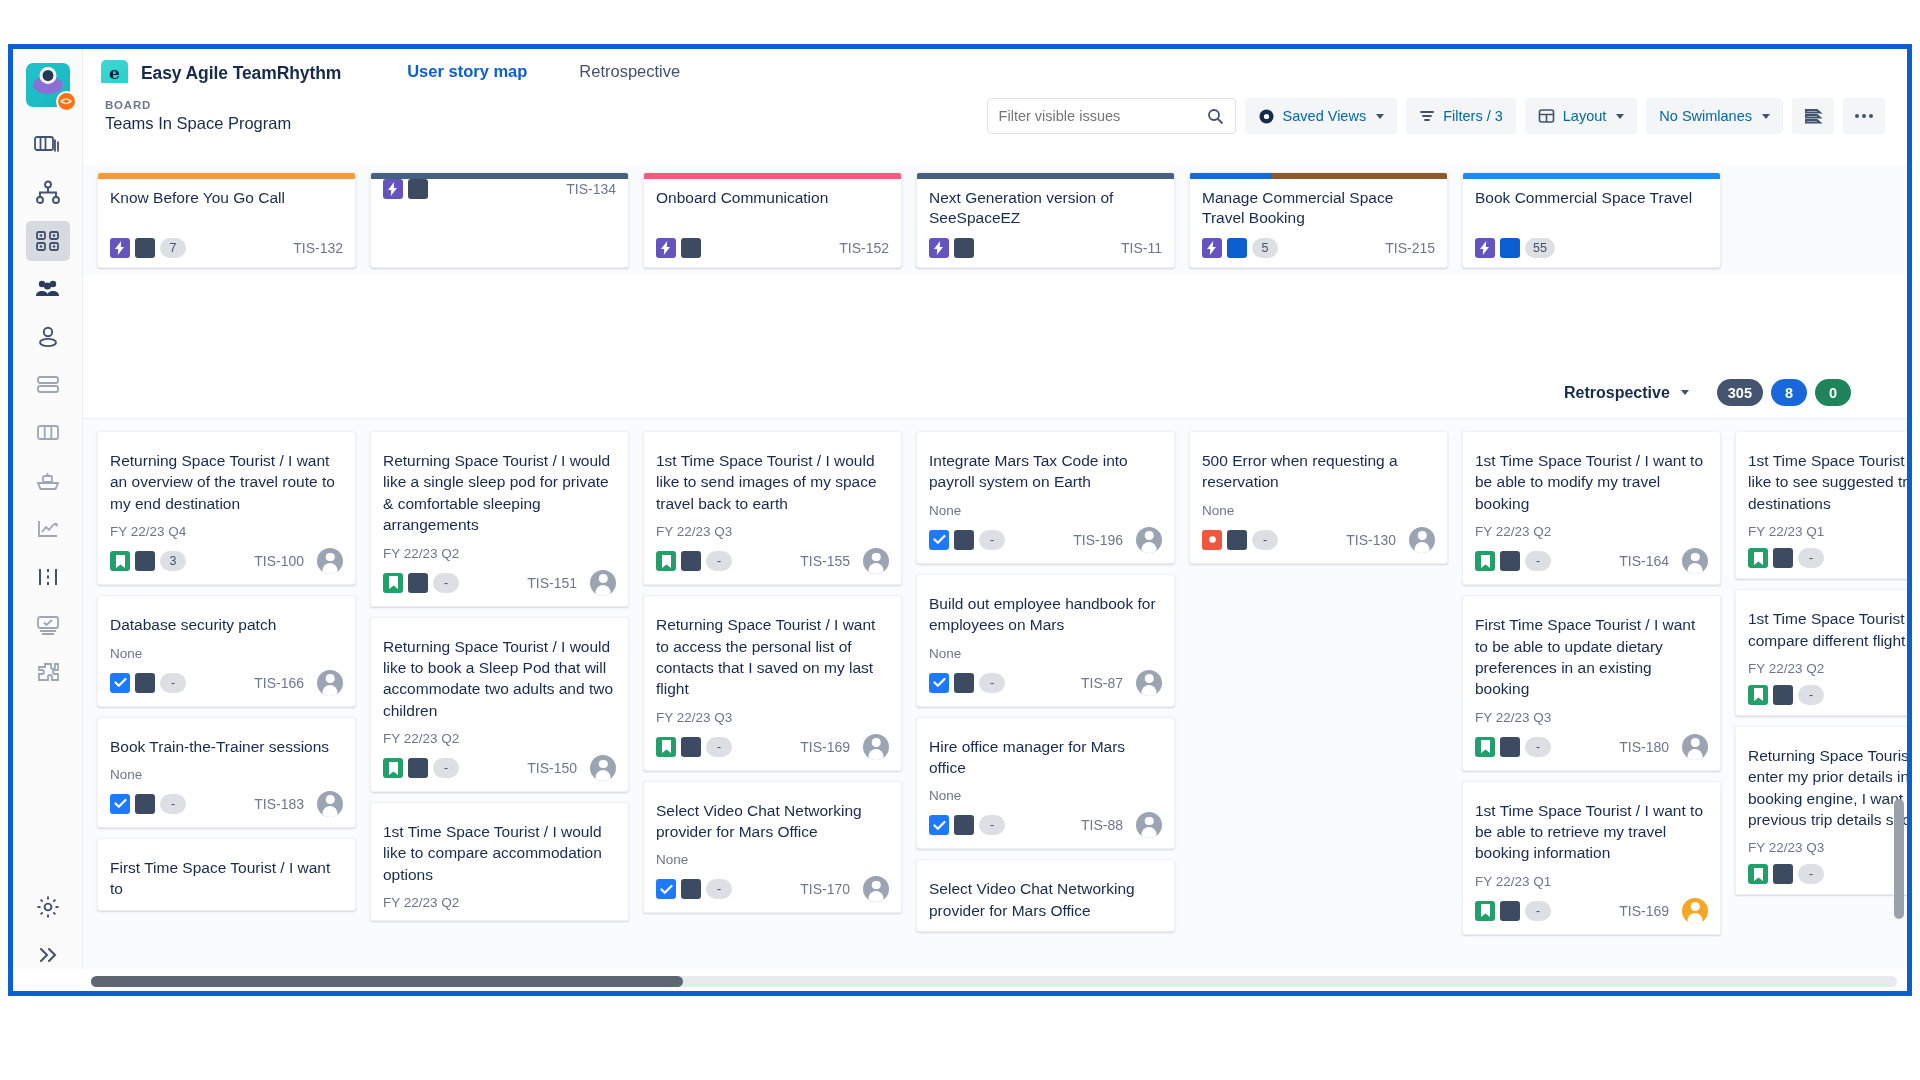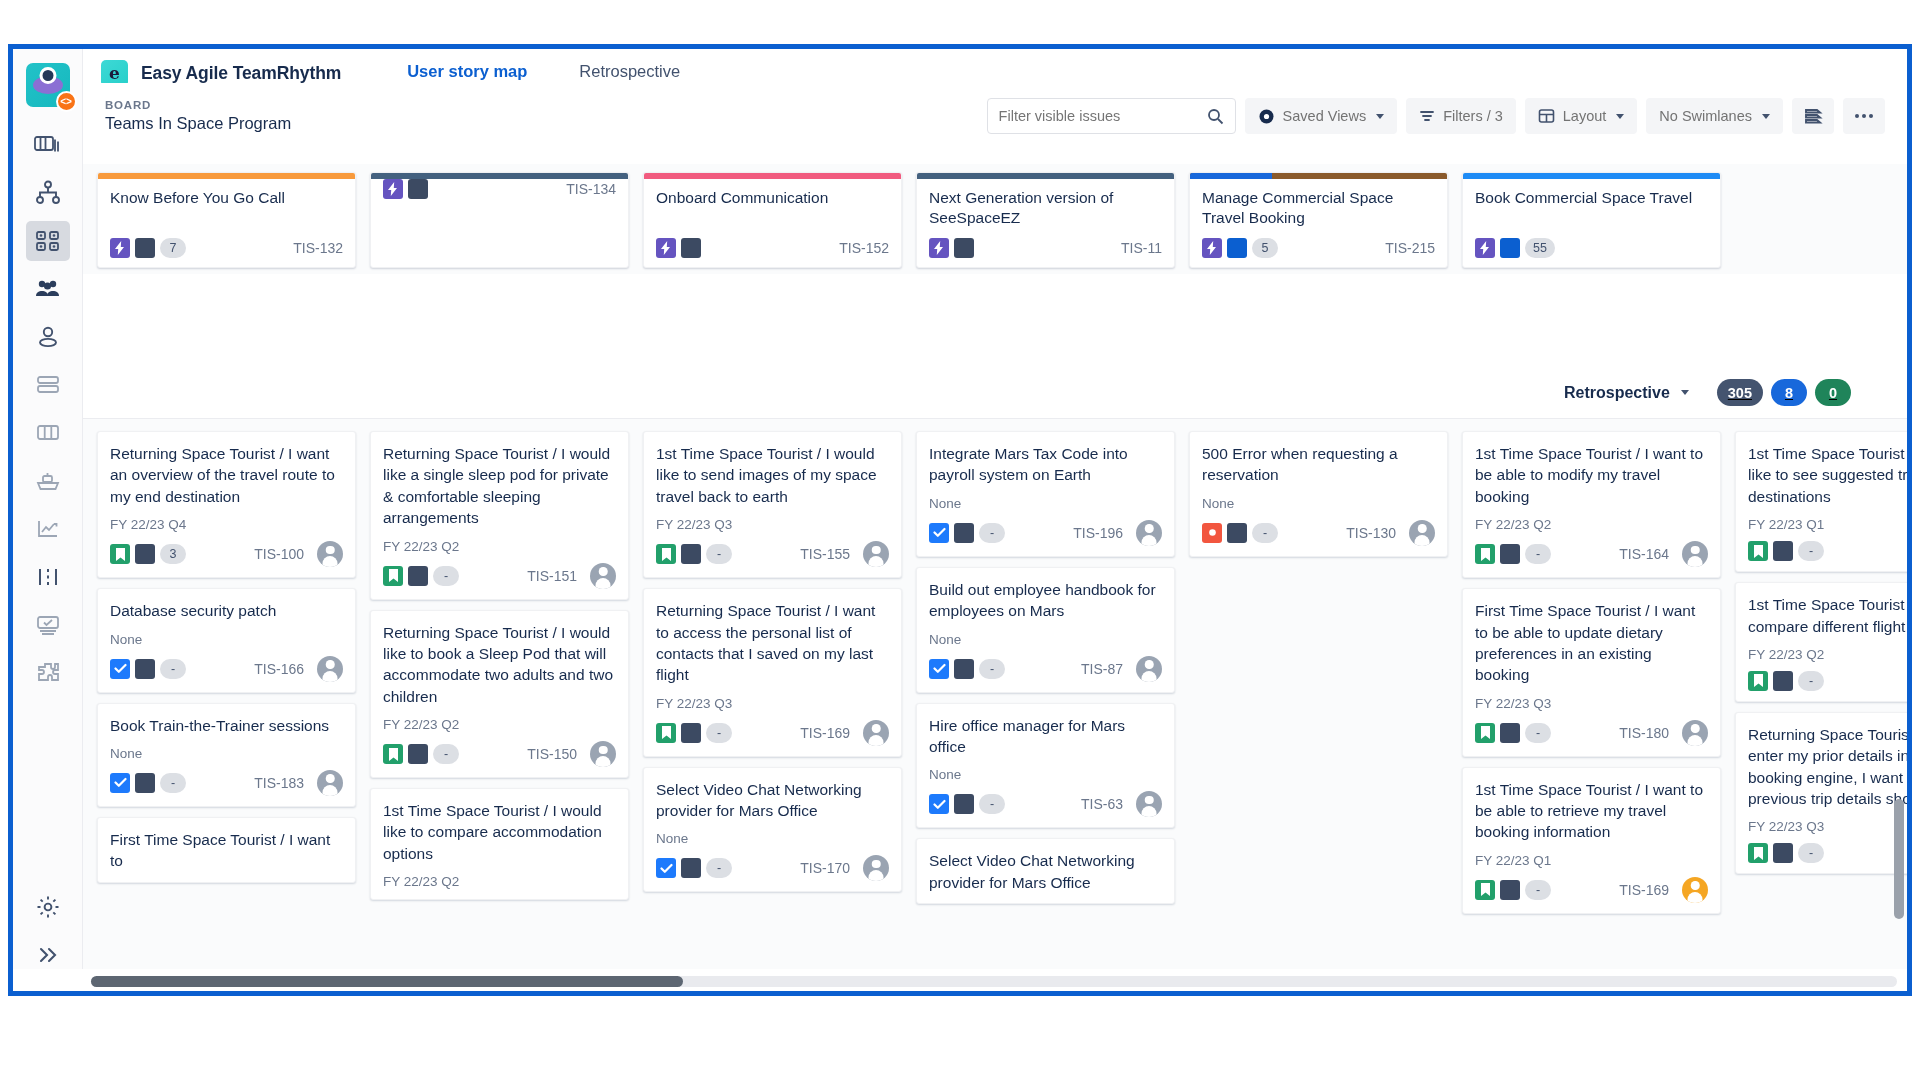--- a/index.html
+++ b/index.html
@@ -102,21 +102,21 @@
   .toolbar { margin-left: auto; display: flex; align-items: center; gap: 9px; }
   .search-box {
     width: 249px; height: 36px; border: 1.5px solid #dfe1e6; border-radius: 4px;
     background: #fff; display: flex; align-items: center; padding: 0 11px;
   }
   .search-box input {
     border: none; outline: none; flex: 1; font-size: 14.5px; color: #7A869A;
     font-family: "Liberation Sans", sans-serif; background: transparent;
   }
   .tbtn {
-    height: 36px; border-radius: 4px; background: #f4f5f7; color: #737373;
+    height: 36px; border-radius: 4px; background: #f4f5f7; color: #0369a1;
     display: flex; align-items: center; gap: 8px; padding: 0 13px;
     font-size: 14.5px; white-space: nowrap;
   }
   .tbtn.icon-only { width: 42px; justify-content: center; padding: 0; }
   .caret { width: 0; height: 0; border-left: 4.5px solid transparent; border-right: 4.5px solid transparent; border-top: 5.5px solid #42526E; margin-left: 2px; }
 
   
   .epic-row {
     position: absolute; left: 70px; right: 0; top: 115px; height: 110px;
     background: #fafbfc; display: flex; gap: 14px; padding: 8px 0 0 14px;
@@ -150,21 +150,21 @@
   
   .swimlane {
     position: absolute; left: 70px; right: 0; top: 318px; height: 52px;
     background: #ffffff; border-bottom: 1px solid #ebecf0;
     display: flex; align-items: center; justify-content: flex-end; padding-right: 56px;
   }
   .swim-sel {
     display: flex; align-items: center; gap: 9px; font-size: 16px;
     color: #172B4D; font-weight: 700; padding: 5px 12px; border-radius: 4px;
   }
-  .swim-badges { display: flex; gap: 8px; margin-left: 16px; text-decoration: underline; }
+  .swim-badges { display: flex; gap: 8px; margin-left: 16px; }
   .badge {
     height: 27px; min-width: 36px; padding: 0 11px; border-radius: 14px;
     font-size: 14.5px; font-weight: 700; color: #fff;
     display: flex; align-items: center; justify-content: center;
   }
   .badge.grey { background: #44546F; }
   .badge.blue { background: #1868DB; }
   .badge.green { background: #1F845A; }
 
   
@@ -174,21 +174,21 @@
   }
   .cols { display: flex; gap: 14px; padding: 12px 0 0 14px; height: 100%; }
   .col {
     width: 259px; min-width: 259px; display: flex; flex-direction: column; gap: 10px;
   }
   .card {
     background: #ffffff; border-radius: 3px; border: 1px solid #f0f1f3;
     box-shadow: 0 1px 2px rgba(9,30,66,.16);
     padding: 11px 12px 10px 12px;
   }
-  .card-title { font-size: 15.5px; color: #172B4D; line-height: 1.38; }
+  .card-title { font-size: 15.5px; color: #172B4D; line-height: 1.38; margin-top: 7px; }
   .card-meta { font-size: 13.5px; color: #6B778C; margin-top: 10px; }
   .card-foot { display: flex; align-items: center; gap: 5px; margin-top: 9px; }
   .ic { width: 20px; height: 20px; border-radius: 3px; flex: none; display:flex; align-items:center; justify-content:center; }
   .ic.story { background: #22A06B; }
   .ic.task  { background: #1D7AFC; }
   .ic.bug   { background: #F2563F; }
   .avatar {
     width: 26px; height: 26px; border-radius: 50%; background: #9aa4b2;
     margin-left: 8px; flex: none; position: relative; overflow: hidden;
   }
@@ -766,21 +766,21 @@
               <div class="card-title">Hire office manager for Mars office</div>
               <div class="card-meta">None</div>
               <div class="card-foot">
                 <span class="ic task">
                   <svg width="13" height="11" viewBox="0 0 13 11">
                     <path fill="none" stroke="#fff" stroke-width="2.2" stroke-linecap="round" stroke-linejoin="round" d="M1.5 5.5l3.3 3.3L11.5 2"></path>
                   </svg>
                 </span>
                 <span class="sq status" style="background: rgb(60, 74, 98);"></span>
                 <span class="pill">-</span>
-                <span class="key">TIS-63</span>
+                <span class="key">TIS-88</span>
                 <span class="avatar"></span>
               </div>
             </div>
             <div class="card">
               <div class="card-title">Select Video Chat Networking provider for Mars Office</div>
             </div>
           </div>
           <div class="col">
             <div class="card">
               <div class="card-title">500 Error when requesting a reservation</div>

